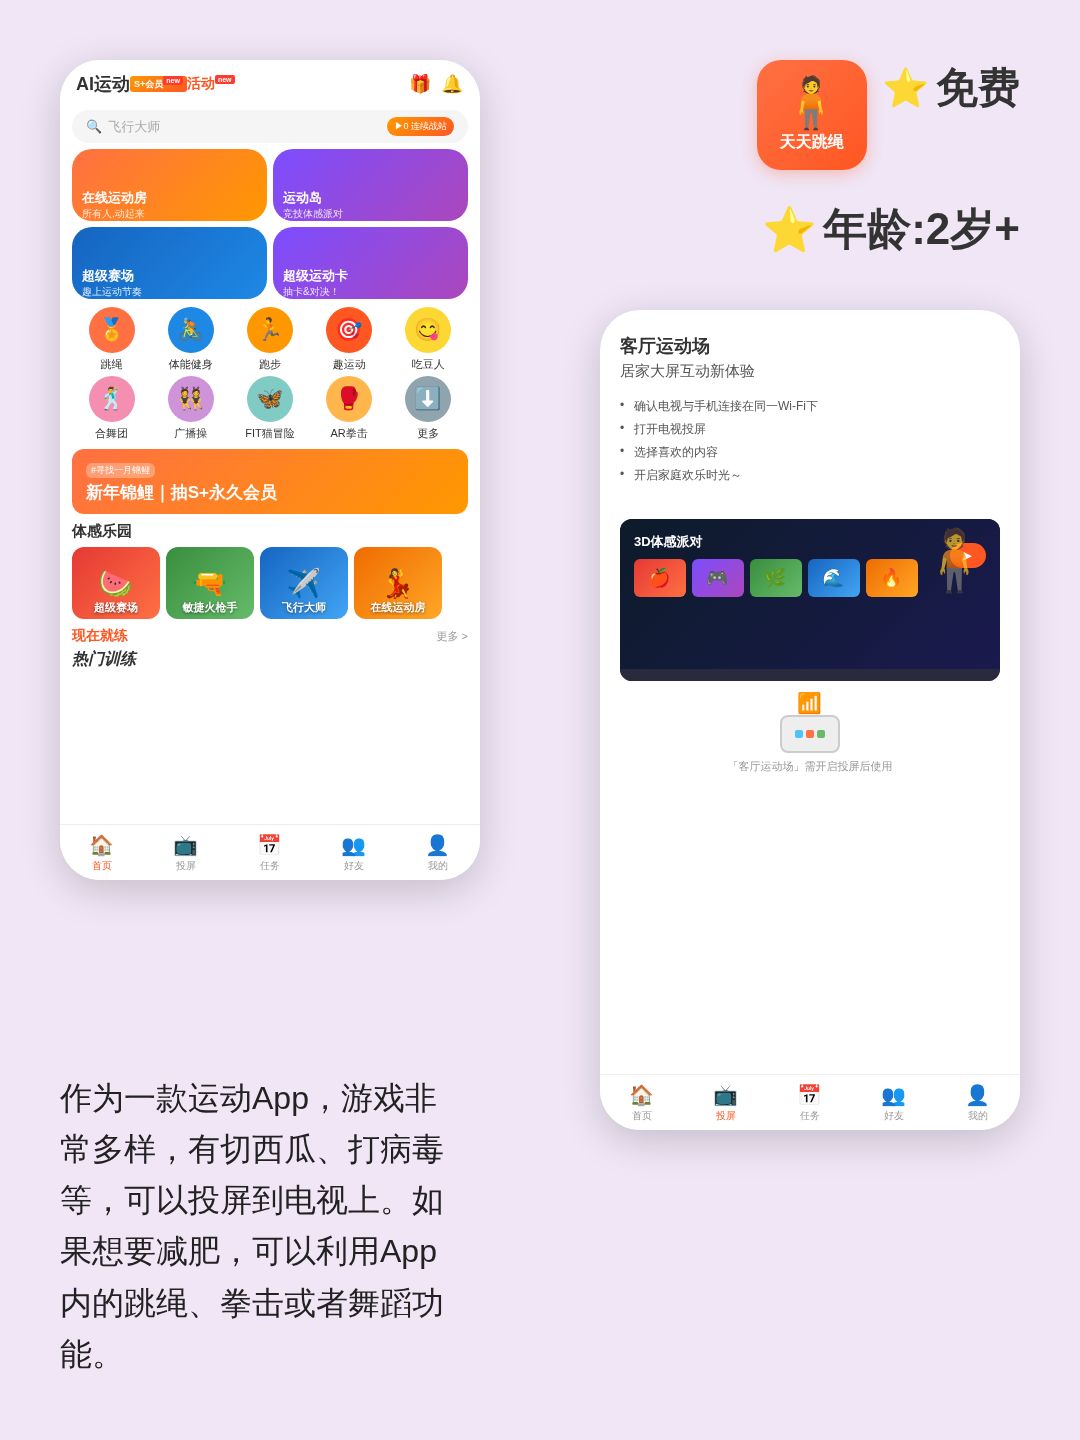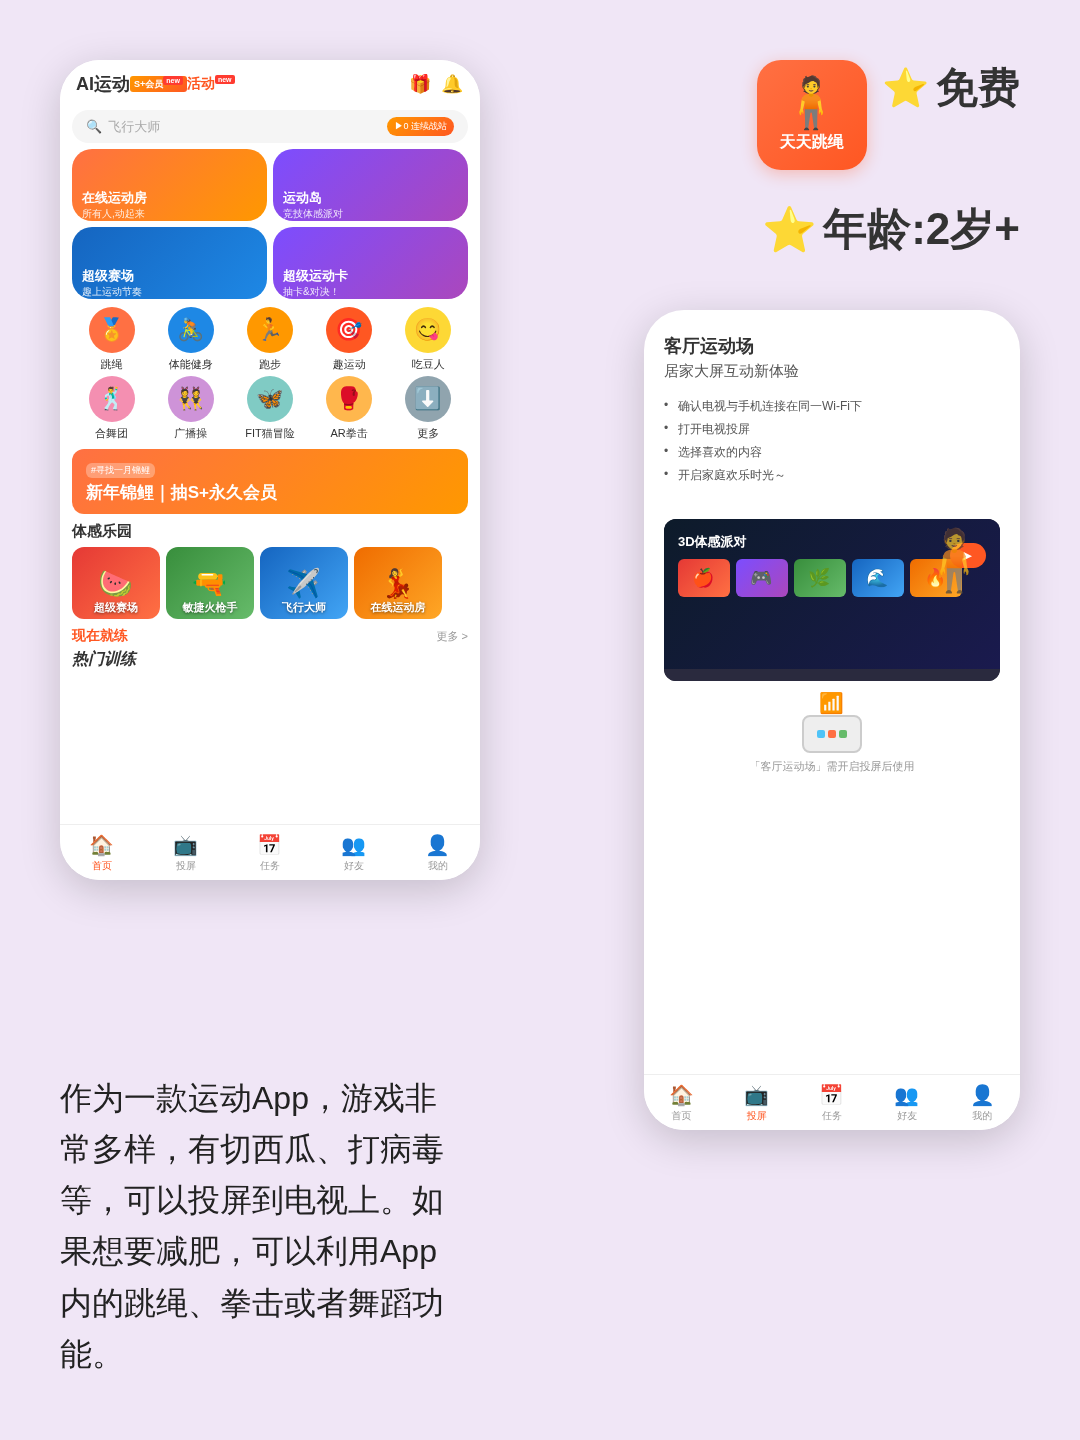--- a/index.html
+++ b/index.html
@@ -296,21 +296,21 @@
       font-size: 44px;
       font-weight: bold;
       color: #333;
     }
 
     
     .phone-right {
       position: absolute;
       right: 60px;
       top: 310px;
-      width: 376px;
+      width: 420px;
       height: 820px;
       background: #fff;
       border-radius: 40px;
       overflow: hidden;
       box-shadow: 0 10px 40px rgba(0,0,0,0.18);
     }
 
     .right-content {
       padding: 24px 20px 16px;
     }

